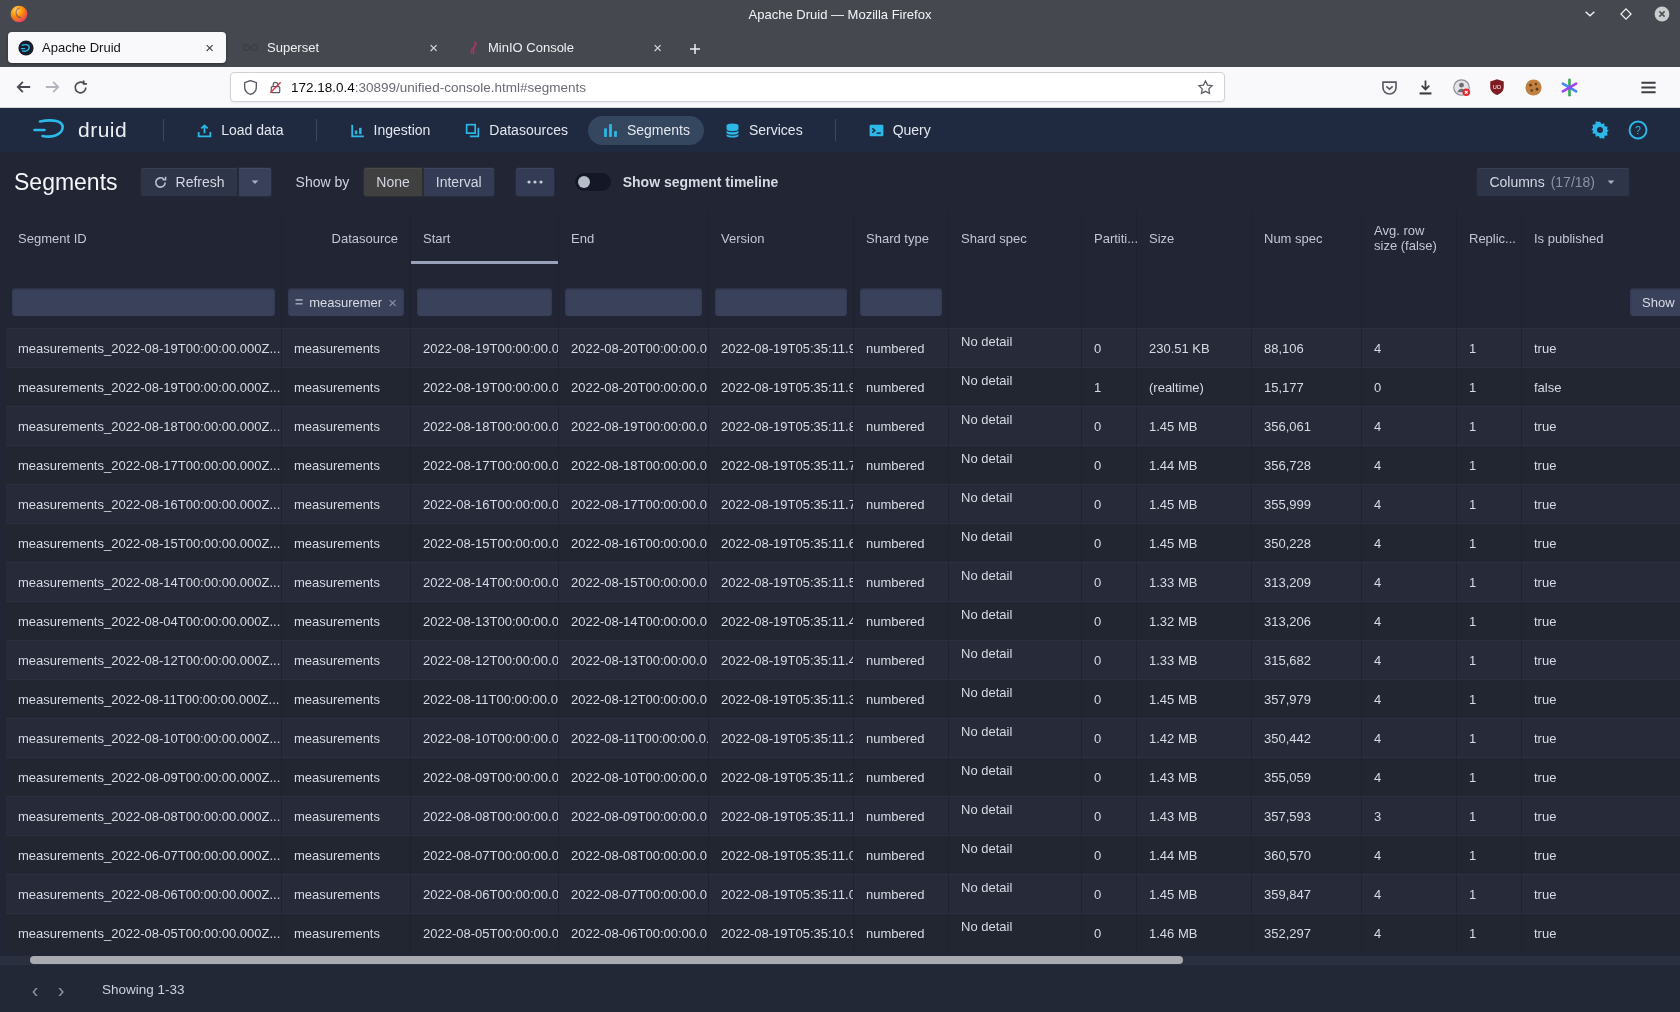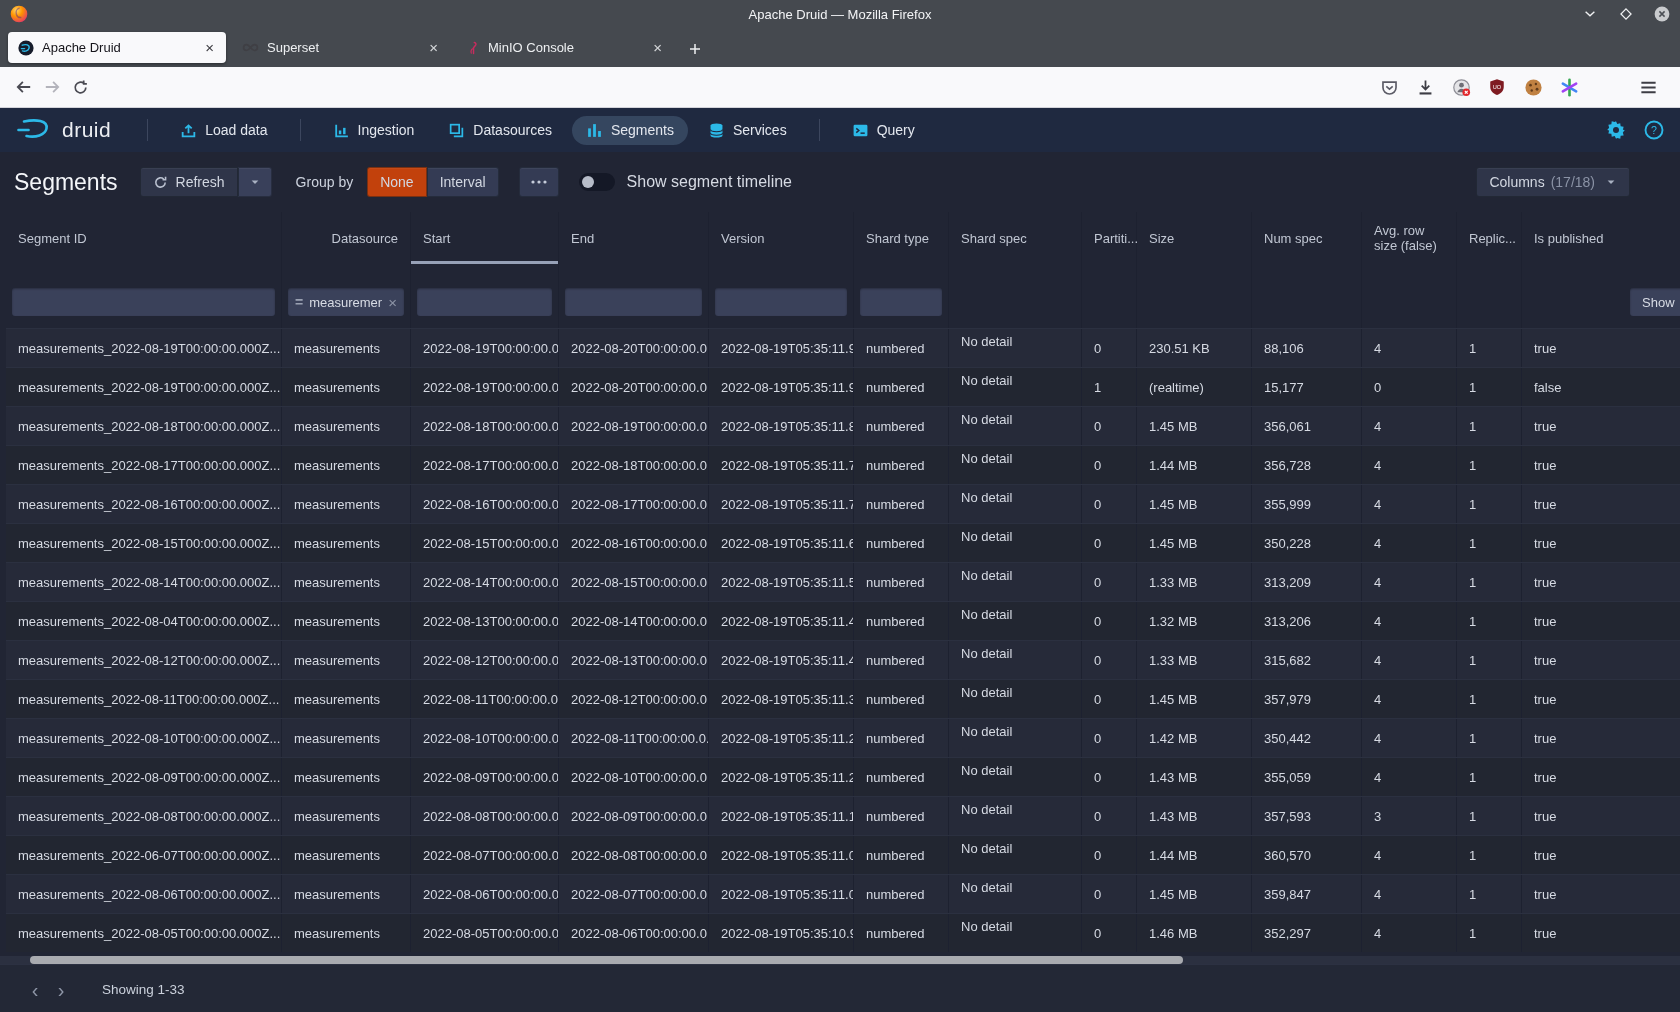--- a/index.html
+++ b/index.html
@@ -32,46 +32,46 @@
   .urltext { flex:1; font-size:13.5px; white-space:nowrap; overflow:hidden; }
   .urltext .host { color:#0c0c0d; }
   .urltext .rest { color:#6b6b74; }
   .tb-actions { position:absolute; right:100px; display:flex; gap:14px; align-items:center; }
   .tb-actions .icon, .menu-btn .icon { width:22px; height:22px; }
   .menu-btn { position:absolute; right:18px; }
 
   
   .app { flex:1; display:flex; flex-direction:column; background:#212534; color:#d6dae3; }
 
-  .druid-nav { height:44px; background:#1f2940; display:flex; align-items:center; padding:0 16px; flex:none; }
+  .druid-nav { height:44px; background:#1f2940; display:flex; align-items:center; padding:0 32px; flex:none; }
   .brand { display:flex; align-items:center; gap:6px; margin-right:18px; }
   .brand .wordmark { font-size:21px; color:#eceef2; letter-spacing:.5px; }
   .nav-divider { width:1px; height:22px; background:#3c465e; margin:0 18px; }
   .nav-item { display:flex; align-items:center; gap:8px; padding:6px 14px; border-radius:17px; font-size:14px; color:#e3e7ee; cursor:pointer; }
   .nav-item + .nav-item { margin-left:6px; }
   .nav-item.active { background:#35465f; }
   .nav-right { margin-left:auto; display:flex; gap:18px; align-items:center; }
   .nav-right .icon { width:20px; height:20px; }
 
   .view-header { height:60px; display:flex; align-items:center; padding:0 14px; flex:none; }
   .view-title { font-size:23px; color:#f4f6f9; font-weight:500; margin-right:22px; }
   .btn { background:#2f3549; border:1px solid rgba(16,22,26,.4); box-shadow:inset 0 1px 0 rgba(255,255,255,.05);
          color:#d2d7e1; font-size:14px; height:30px; display:inline-flex; align-items:center; border-radius:3px; padding:0 12px; }
   .split { display:inline-flex; margin-right:24px; }
   .split .btn.main { border-radius:3px 0 0 3px; gap:8px; }
   .split .btn.caret { border-radius:0 3px 3px 0; border-left:1px solid rgba(16,22,26,.5); background:#39405a; padding:0 10px; color:#aab1c2; }
   .groupby-label { font-size:14px; color:#cdd3de; margin-right:14px; }
   .seg-group { display:inline-flex; margin-right:20px; }
   .seg-group .btn { border-radius:0; }
-  .seg-group .btn:first-child { border-radius:3px 0 0 3px; background:#c2410c; }
+  .seg-group .btn:first-child { border-radius:3px 0 0 3px; background:#404040; }
   .seg-group .btn:last-child { border-radius:0 3px 3px 0; background:#343b54; }
   .more-btn { margin-right:20px; padding:0 10px; letter-spacing:1px; color:#c6ccda; background:#343b54;}
   .switch { width:36px; height:18px; border-radius:10px; background:#141826; position:relative; margin-right:12px; flex:none; }
   .switch .knob { position:absolute; left:3px; top:3px; width:12px; height:12px; border-radius:50%; background:#b6bcc8; }
-  .toggle-label { font-size:16px; color:#d6dae3; }
+  .toggle-label { font-size:14px; color:#d6dae3;font-weight:bold; }
   .columns-btn { margin-left:auto; margin-right:36px; gap:6px; }
   .columns-btn .count { color:#8b93a6; }
   .columns-btn .caret { color:#9aa2b5; font-size:11px; margin-left:4px; }
 
   
   .seg-table { flex:none; padding-left:6px; overflow:hidden; width:1680px; }
   .thead { display:flex; height:52px; }
   .th { display:flex; align-items:center; padding:0 12px; font-size:13px; color:#c1c7d3; border-right:1px solid #1d2130; flex:none; cursor:pointer; }
   .th.sorted { box-shadow:inset 0 -3px 0 #97a1b7; }
   .tfilter { display:flex; height:64px; }
@@ -190,20 +190,40 @@
         <svg viewBox="0 0 16 16" width="18" height="18">
           <path d="M2.5 8h11M9 3.5L13.5 8 9 12.5" stroke="#b3b3bb" stroke-width="1.6" fill="none"></path>
         </svg>
       </span>
     <span class="navbtn icon">
         <svg viewBox="0 0 16 16" width="17" height="17">
           <path d="M13 8a5 5 0 1 1-1.8-3.8" stroke="#4a4a52" stroke-width="1.6" fill="none"></path>
           <path d="M11 1.5v3h3" stroke="#4a4a52" stroke-width="1.6" fill="none"></path>
         </svg>
       </span>
+    <div class="urlbar">
+      <span class="icon" style="width:18px;height:18px">
+          <svg viewBox="0 0 16 16" width="17" height="17">
+            <path d="M8 1.5l5.5 2v4c0 3.5-2.5 6-5.5 7-3-1-5.5-3.5-5.5-7v-4z" fill="none" stroke="#5b5b66" stroke-width="1.3"></path>
+          </svg>
+        </span>
+      <span class="icon" style="width:16px;height:16px">
+          <svg viewBox="0 0 16 16" width="15" height="15">
+            <rect x="3.5" y="7" width="9" height="6.5" rx="1" fill="none" stroke="#5b5b66" stroke-width="1.3"></rect>
+            <path d="M5.5 7V5a2.5 2.5 0 0 1 5 0v2" fill="none" stroke="#5b5b66" stroke-width="1.3"></path>
+            <path d="M2.5 13.5L13.5 2.5" stroke="#d7374f" stroke-width="1.5"></path>
+          </svg>
+        </span>
+      <span class="urltext"><span class="host">172.18.0.4</span><span class="rest">:30899/unified-console.html#segments</span></span>
+      <span class="icon" style="width:18px;height:18px">
+          <svg viewBox="0 0 16 16" width="17" height="17">
+            <path d="M8 1.8l1.9 3.9 4.3.6-3.1 3 .7 4.3L8 11.6l-3.8 2 .7-4.3-3.1-3 4.3-.6z" fill="none" stroke="#5b5b66" stroke-width="1.2"></path>
+          </svg>
+        </span>
+    </div>
     <div class="tb-actions">
         <span class="icon">
           <svg viewBox="0 0 16 16" width="19" height="19">
             <path d="M2.5 3.5h11v4.5a5.5 5.5 0 0 1-11 0z" fill="none" stroke="#5b5b66" stroke-width="1.4"></path>
             <path d="M5.3 7l2.7 2.3L10.7 7" fill="none" stroke="#5b5b66" stroke-width="1.4"></path>
           </svg>
         </span>
         <span class="icon">
           <svg viewBox="0 0 16 16" width="19" height="19">
             <path d="M8 2v7.5M4.8 6.5L8 9.7l3.2-3.2" fill="none" stroke="#3d3d44" stroke-width="1.5"></path>
@@ -354,21 +374,21 @@
           <span>Refresh</span>
         </span>
         <span class="btn caret">
           <span class="icon">
               <svg viewBox="0 0 16 16" width="12" height="12">
                 <path d="M3.5 6l4.5 4.5L12.5 6z" fill="#a9b1c2"></path>
               </svg>
             </span>
         </span>
       </span>
-      <span class="groupby-label">Group by</span>
+      <span class="groupby-label">Show by</span>
       <span class="seg-group">
         <span class="btn">None</span>
         <span class="btn">Interval</span>
       </span>
       <span class="btn more-btn">
         <span class="icon">
             <svg viewBox="0 0 18 6" width="18" height="6">
               <circle cx="3" cy="3" r="1.6" fill="#c6ccda"></circle>
               <circle cx="9" cy="3" r="1.6" fill="#c6ccda"></circle>
               <circle cx="15" cy="3" r="1.6" fill="#c6ccda"></circle>

